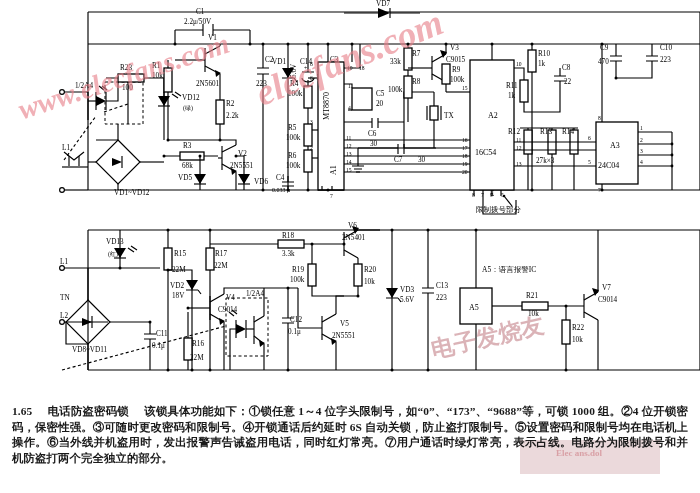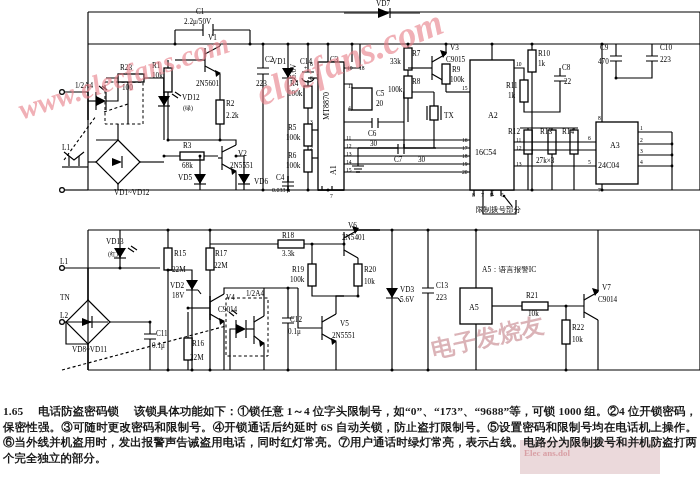--- a/index.html
+++ b/index.html
@@ -3,31 +3,31 @@
 <meta charset="utf-8">
 <style>
   html,body{margin:0;padding:0;background:#ffffff;}
   body{width:700px;height:493px;position:relative;overflow:hidden;
        font-family:"Liberation Sans","DejaVu Sans",sans-serif;color:#000;}
   #stage{position:absolute;left:0;top:0;width:700px;height:493px;}
   #schematic{position:absolute;left:0;top:0;width:700px;height:400px;}
   .cap{position:absolute;left:0;top:404px;width:700px;height:89px;
        font-family:"Liberation Serif","DejaVu Serif",serif;
        font-size:11.4px;line-height:15.6px;color:#1a1a1a;
-       text-align:justify;padding:0 3px;box-sizing:border-box;
+       text-align:justify;padding:0 12px;box-sizing:border-box;
        font-weight:bold;letter-spacing:.1px;}
   .cap .num{font-family:"Liberation Serif",serif;font-weight:bold;}
   .cap .ttl{font-weight:bold;}
   .wm{position:absolute;pointer-events:none;font-weight:bold;color:#e8808a;
       opacity:.62;white-space:nowrap;font-family:"Liberation Serif",serif;}
   #wm1{left:14px;top:60px;font-size:29px;transform:rotate(-18deg);font-style:italic;}
   #wm2{left:250px;top:36px;font-size:37px;transform:rotate(-22deg);font-style:italic;}
   #wm3{left:430px;top:322px;font-size:23px;transform:rotate(-13deg);
        color:#cf9aa0;opacity:.75;}
-  #wm4{left:524px;top:448px;font-size:9px;color:#d79aa0;opacity:.9;}
+  #wm4{left:556px;top:448px;font-size:9px;color:#d79aa0;opacity:.9;}
   #wmbox{position:absolute;left:520px;top:440px;width:140px;height:34px;
          background:rgba(190,130,135,.30);}
 </style>
 </head>
 <body>
 
 <div id="stage">
 
   <svg id="schematic" viewBox="0 0 700 400">
     <defs>

